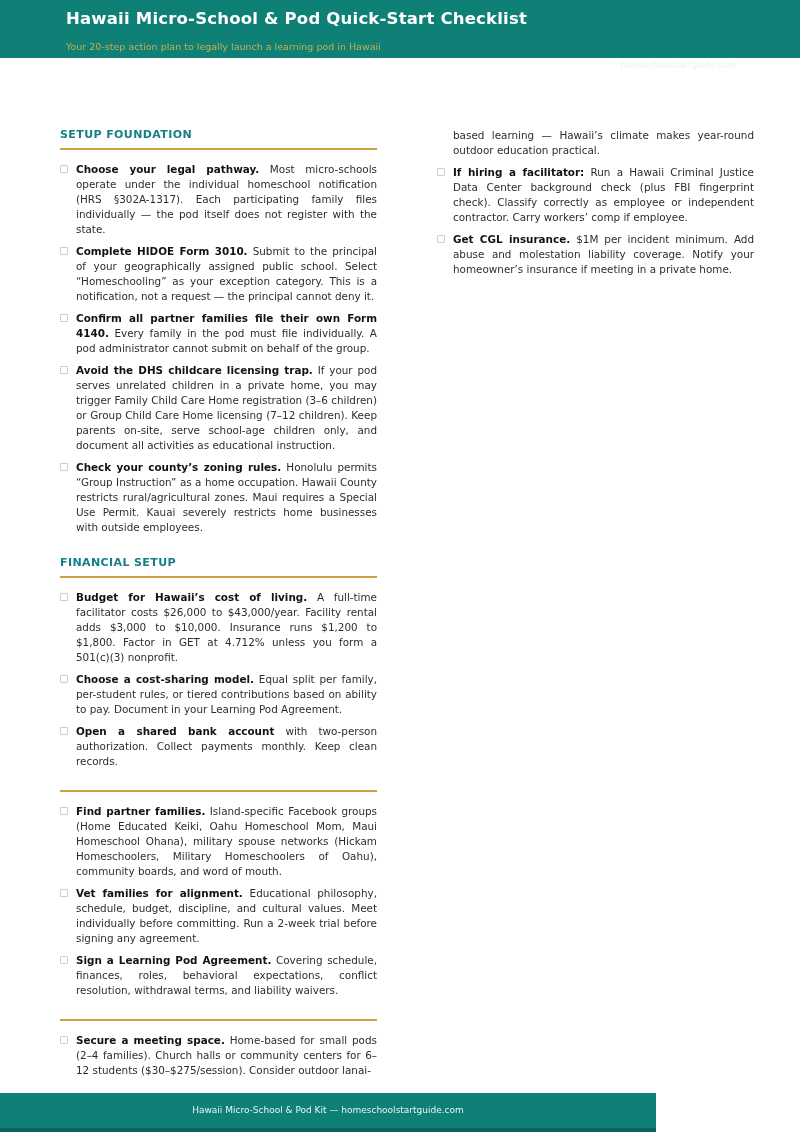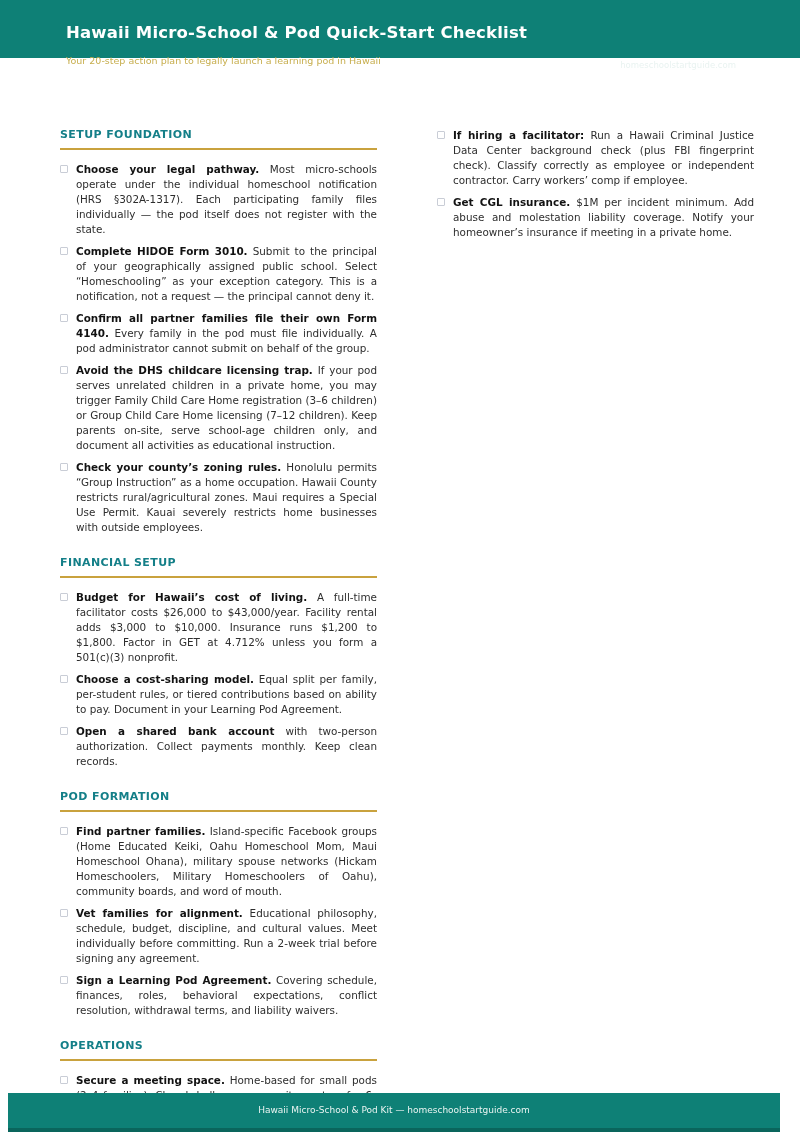--- a/index.html
+++ b/index.html
@@ -3,21 +3,21 @@
 <meta charset="utf-8">
 <style>
   html,body { margin:0; padding:0; }
   body {
     width:800px; height:1132px; position:relative; background:#ffffff;
     font-family:"DejaVu Sans", sans-serif; overflow:hidden;
   }
   
   .header {
     background:#0E8076; height:58px; box-sizing:border-box;
-    padding:23px 64px 0 66px; position:relative;
+    padding:9px 64px 0 66px; position:relative;
   }
   .header .title {
     margin:0; color:#ffffff; font-size:16.5px; font-weight:bold; letter-spacing:0.2px;
   }
   .header .subtitle {
     color:#C7AE4E; font-size:9.5px; margin-top:13px;
   }
   .header .site {
     position:absolute; right:64px; top:36px; color:#E9F3F1; font-size:8.5px;margin-top:24px;
   }
@@ -36,21 +36,21 @@
   .item {
     position:relative; padding-left:16px; font-size:10.4px; line-height:15px;
     text-align:justify; color:#2D2D2D; margin-bottom:7px;
   }
   .item b { color:#121212; }
   .checkbox {
     position:absolute; left:0; top:3px; width:8px; height:8px;
     border:1px solid #C9CDD6; background:#fff; box-sizing:border-box; border-radius:1px;
   }
   
-  .footer { position:absolute; left:8px; bottom:0; width:772px; }
+  .footer { position:absolute; left:0; bottom:0; width:656px; }
   .footer-bar {
     background:#0E8076; height:35px; line-height:35px; text-align:center;
     color:#EAF4F2; font-size:9px;
   }
   .footer-strip { background:#0A655C; height:4px; }
 </style>
 </head>
 <body>
 
 <div class="header">
@@ -71,34 +71,33 @@
         <div class="item"><span class="checkbox"></span><b>Check your county’s zoning rules.</b> <span>Honolulu permits “Group Instruction” as a home occupation. Hawaii County restricts rural/agricultural zones. Maui requires a Special Use Permit. Kauai severely restricts home businesses with outside employees.</span></div>
       </section>
       <section>
         <div class="section-heading">FINANCIAL SETUP</div>
         <div class="section-rule"></div>
         <div class="item"><span class="checkbox"></span><b>Budget for Hawaii’s cost of living.</b> <span>A full-time facilitator costs $26,000 to $43,000/year. Facility rental adds $3,000 to $10,000. Insurance runs $1,200 to $1,800. Factor in GET at 4.712% unless you form a 501(c)(3) nonprofit.</span></div>
         <div class="item"><span class="checkbox"></span><b>Choose a cost-sharing model.</b> <span>Equal split per family, per-student rules, or tiered contributions based on ability to pay. Document in your Learning Pod Agreement.</span></div>
         <div class="item"><span class="checkbox"></span><b>Open a shared bank account</b> <span>with two-person authorization. Collect payments monthly. Keep clean records.</span></div>
       </section>
       <section>
-        <div class="section-heading">POD FORMATION</div>
         <div class="section-rule"></div>
         <div class="item"><span class="checkbox"></span><b>Find partner families.</b> <span>Island-specific Facebook groups (Home Educated Keiki, Oahu Homeschool Mom, Maui Homeschool Ohana), military spouse networks (Hickam Homeschoolers, Military Homeschoolers of Oahu), community boards, and word of mouth.</span></div>
         <div class="item"><span class="checkbox"></span><b>Vet families for alignment.</b> <span>Educational philosophy, schedule, budget, discipline, and cultural values. Meet individually before committing. Run a 2-week trial before signing any agreement.</span></div>
         <div class="item"><span class="checkbox"></span><b>Sign a Learning Pod Agreement.</b> <span>Covering schedule, finances, roles, behavioral expectations, conflict resolution, withdrawal terms, and liability waivers.</span></div>
       </section>
       <section>
-        <div class="section-heading">OPERATIONS</div>
         <div class="section-rule"></div>
         <div class="item"><span class="checkbox"></span><b>Secure a meeting space.</b> <span>Home-based for small pods (2–4 families). Church halls or community centers for 6–12 students ($30–$275/session). Consider outdoor lanai-</span></div>
       </section>
     </div>
   <div class="col">
       <section>
+        <div class="item"><span>based learning — Hawaii’s climate makes year-round outdoor education practical.</span></div>
         <div class="item"><span class="checkbox"></span><b>If hiring a facilitator:</b> <span>Run a Hawaii Criminal Justice Data Center background check (plus FBI fingerprint check). Classify correctly as employee or independent contractor. Carry workers’ comp if employee.</span></div>
         <div class="item"><span class="checkbox"></span><b>Get CGL insurance.</b> <span>$1M per incident minimum. Add abuse and molestation liability coverage. Notify your homeowner’s insurance if meeting in a private home.</span></div>
       </section>
     </div>
 </div>
 
 <div class="footer">
   <div class="footer-bar">Hawaii Micro-School &amp; Pod Kit — homeschoolstartguide.com</div>
   <div class="footer-strip"></div>
 </div>

